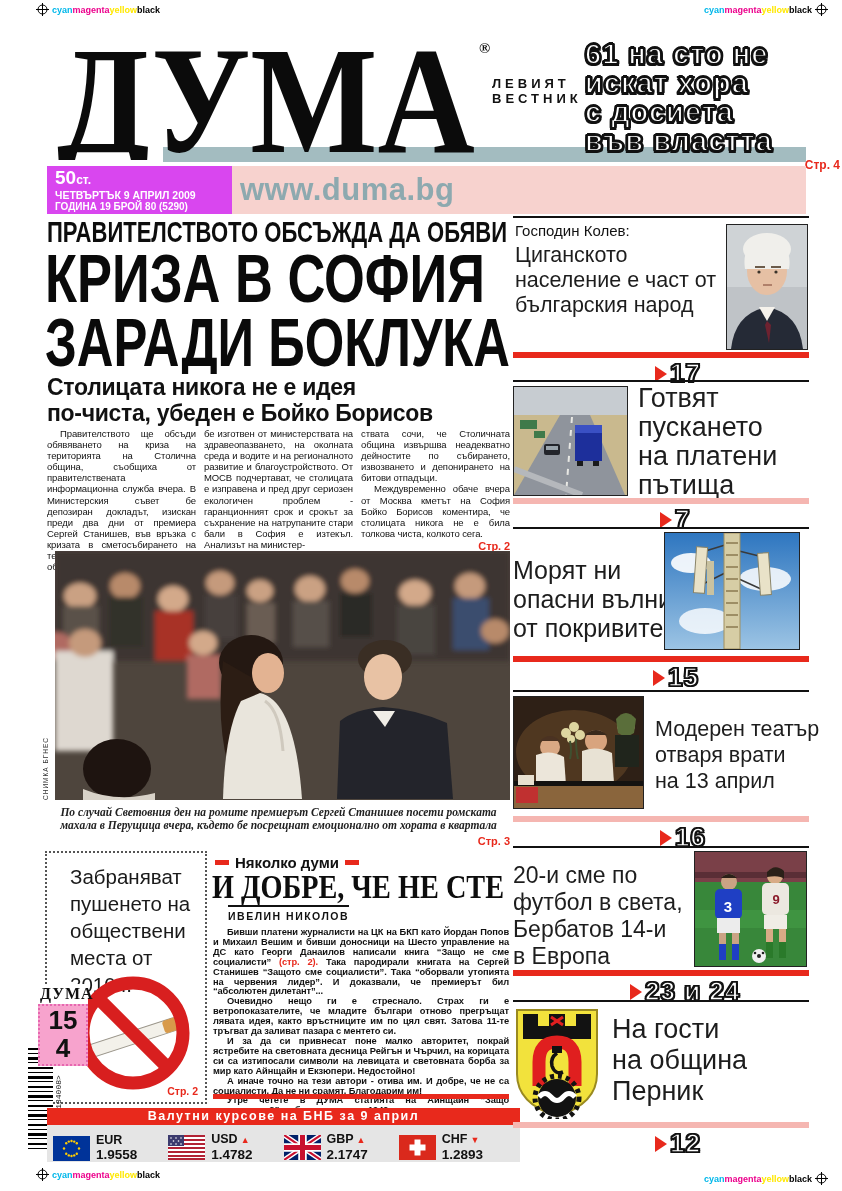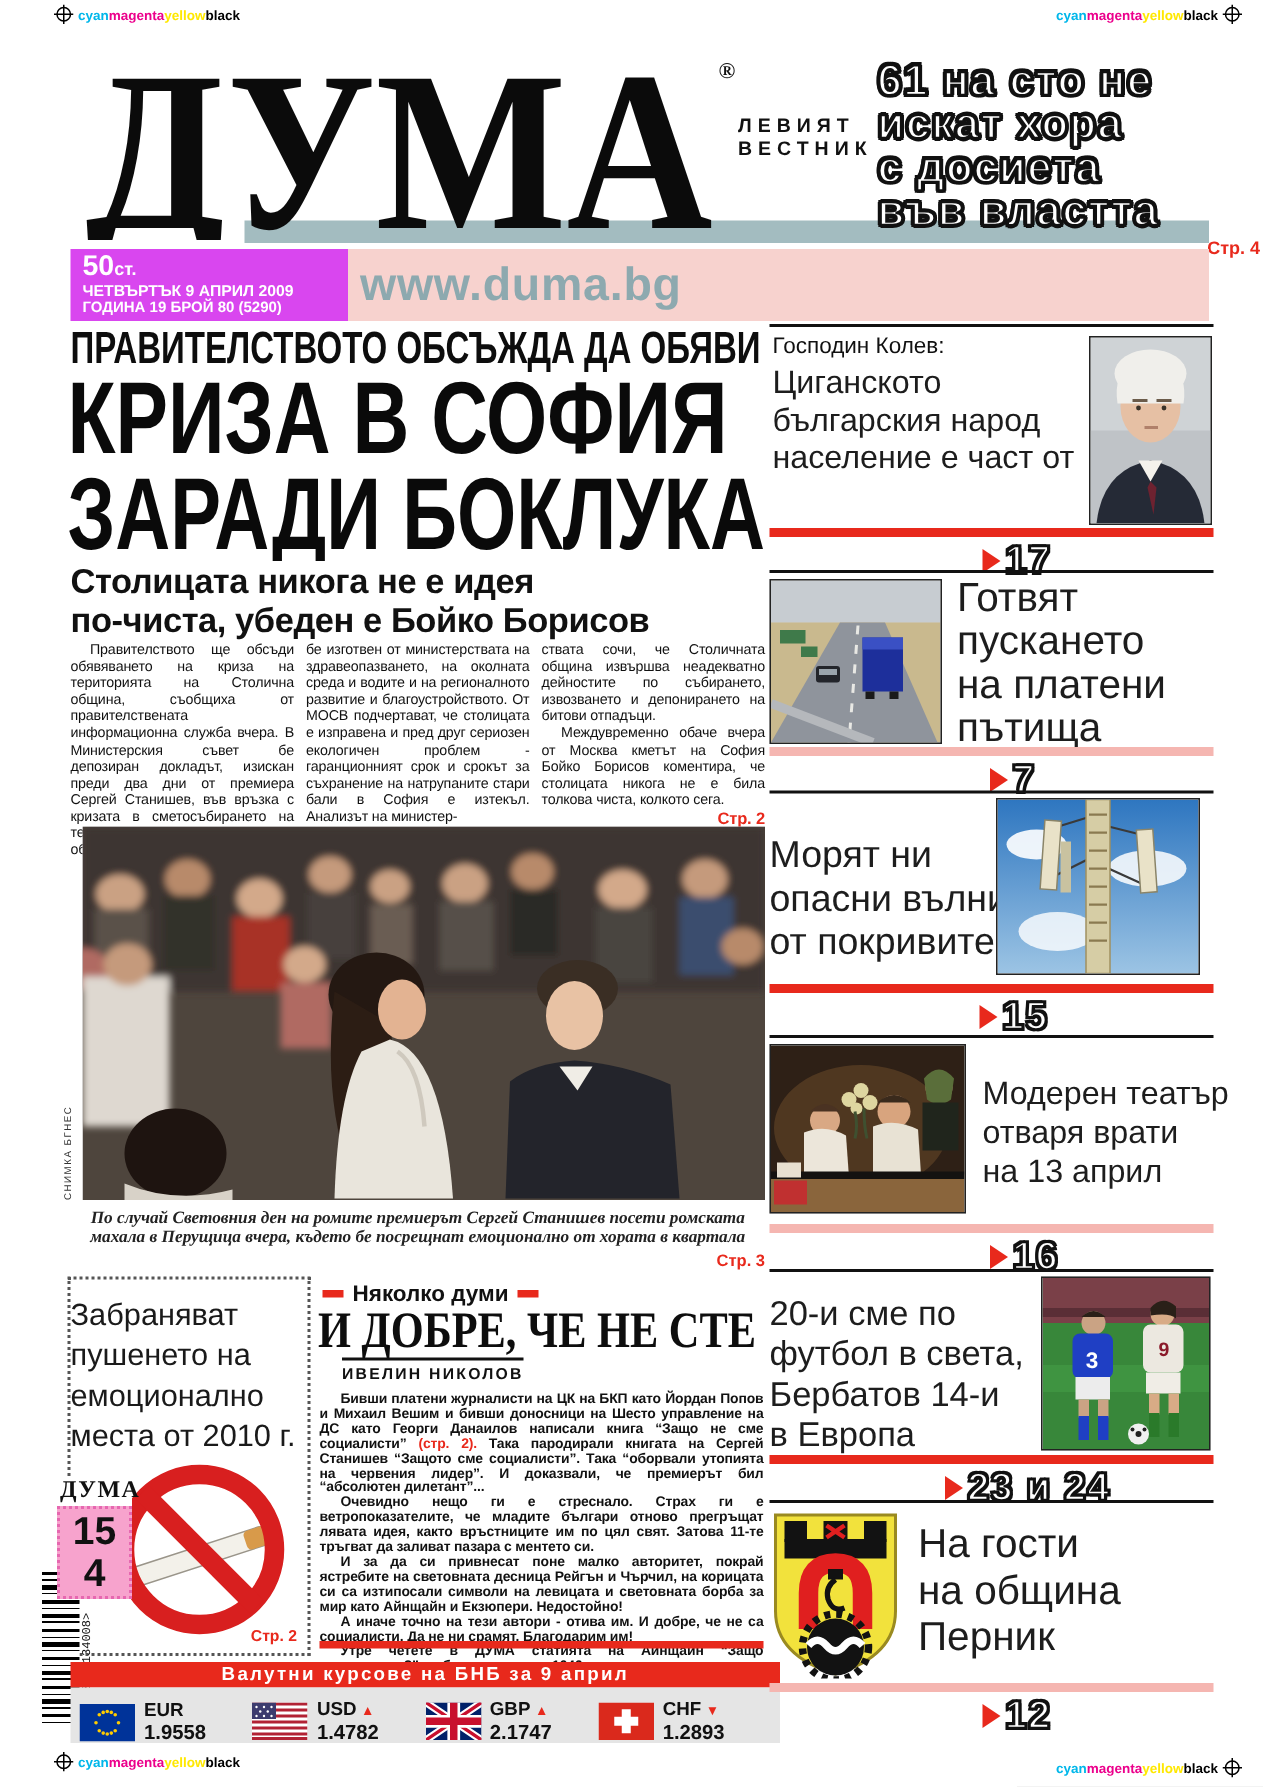--- a/index.html
+++ b/index.html
@@ -36,21 +36,21 @@
   .bodycols p{margin:0;}
   .indent{text-indent:13px;}
   .colref{text-align:right;font-size:11px;margin-top:2px;}
   
   .caption{position:absolute;left:47px;width:463px;text-align:center;font-family:"Liberation Serif",serif;
            font-style:italic;font-weight:700;font-size:11.5px;line-height:13.5px;color:#222;}
   .credit{position:absolute;left:42px;top:728px;height:72px;writing-mode:vertical-rl;transform:rotate(180deg);
           font-size:6.5px;letter-spacing:1px;color:#333;}
   
   .smokebox{position:absolute;left:45px;top:851px;width:162px;height:253px;border:2px dotted #555;box-sizing:border-box;}
-  .smokehead{margin:10px 6px 0 0;font-size:20.5px;line-height:27px;font-weight:400;color:#1a1a1a;}
+  .smokehead{margin:10px 6px 0 23px;font-size:20.5px;line-height:27px;font-weight:400;color:#1a1a1a;}
   .smokeref{position:absolute;right:7px;bottom:5px;font-size:10.5px;font-weight:700;}
   
   .pagetag{position:absolute;left:38px;top:984px;width:50px;z-index:3;}
   .pagetag .t{font-family:"Liberation Serif",serif;font-weight:700;font-size:16px;letter-spacing:1px;background:#fff;padding:1px 2px;}
   .pagetag .nums{width:46px;height:58px;background:#f7a3cd;border:2px dotted #e667b0;text-align:center;
                  font-size:26px;font-weight:700;line-height:28px;color:#111;}
   .barcode{position:absolute;left:28px;top:1048px;width:25px;height:102px;
     background:repeating-linear-gradient(180deg,#000 0 2px,#fff 2px 5px,#000 5px 6px,#fff 6px 9px,#000 9px 12px,#fff 12px 14px,#000 14px 15px,#fff 15px 19px);}
   .bcdigits{position:absolute;left:54px;top:1046px;height:106px;writing-mode:vertical-rl;transform:rotate(180deg);
             font-family:"Liberation Mono",monospace;font-size:8px;color:#111;}
@@ -222,21 +222,21 @@
   </div>
   <div class="credit">СНИМКА БГНЕС</div>
   <div class="caption" style="top:806px;">По случай Световния ден на ромите премиерът Сергей Станишев посети ромската</div>
   <div class="caption" style="top:819px;">махала в Перущица вчера, където бе посрещнат емоционално от хората в квартала</div>
   <div class="abs red bold" style="left:47px;top:835px;width:463px;text-align:right;font-size:11px;">Стр. 3</div>
 
   <div class="smokebox">
     <div class="smokehead">
       <div>Забраняват</div>
       <div>пушенето на</div>
-      <div>емоционално</div>
+      <div>обществени</div>
       <div>места от 2010 г.</div>
     </div>
     <svg width="128" height="122" viewBox="0 0 128 122" style="position:absolute;left:22px;top:118px;">
       <g transform="rotate(-18 64 66)">
         <rect x="-8" y="60" width="118" height="13" rx="3" fill="#f3f1ea" stroke="#9a958a" stroke-width="1"></rect>
         <rect x="96" y="60" width="24" height="13" rx="3" fill="#d89a4a"></rect>
         <ellipse cx="-8" cy="66" rx="9" ry="7" fill="#7a3a20"></ellipse>
         <ellipse cx="-12" cy="64" rx="6" ry="5" fill="#e86a2a"></ellipse>
         <path d="M-16,58 q-4,-8 2,-14" stroke="#b0a89a" stroke-width="2" fill="none"></path>
       </g>
@@ -354,22 +354,22 @@
           </div>
       </div>
     </div>
   </div>
 
   <div class="sbrule" style="top:216px;"></div>
 
   <div class="abs" style="left:515px;top:222px;font-size:15px;">Господин Колев:</div>
   <div class="sb-h" style="left:515px;top:243px;font-size:21.5px;line-height:25px;">
     <div>Циганското</div>
+    <div>население е част от</div>
     <div>българския народ</div>
-    <div>население е част от</div>
   </div>
   <div class="photo-frame" style="left:726px;top:224px;width:82px;height:126px;">
     <svg width="80" height="124" viewBox="0 0 80 124">
       <rect width="80" height="124" fill="#cfd3d6"></rect>
         <rect y="62" width="80" height="62" fill="#bfc3c7"></rect>
       <ellipse cx="40" cy="24" rx="24" ry="16" fill="#f0efeb"></ellipse>
       <ellipse cx="40" cy="46" rx="20" ry="24" fill="#e6c0a4"></ellipse>
       <path d="M18,44 q-3,-20 10,-26 q12,-6 24,0 q13,7 10,26" fill="#f0efeb"></path>
       <path d="M28,42 h10 M44,42 h10" stroke="#6b5b4a" stroke-width="2"></path>
       <circle cx="32" cy="47" r="1.6" fill="#3a3229"></circle>

